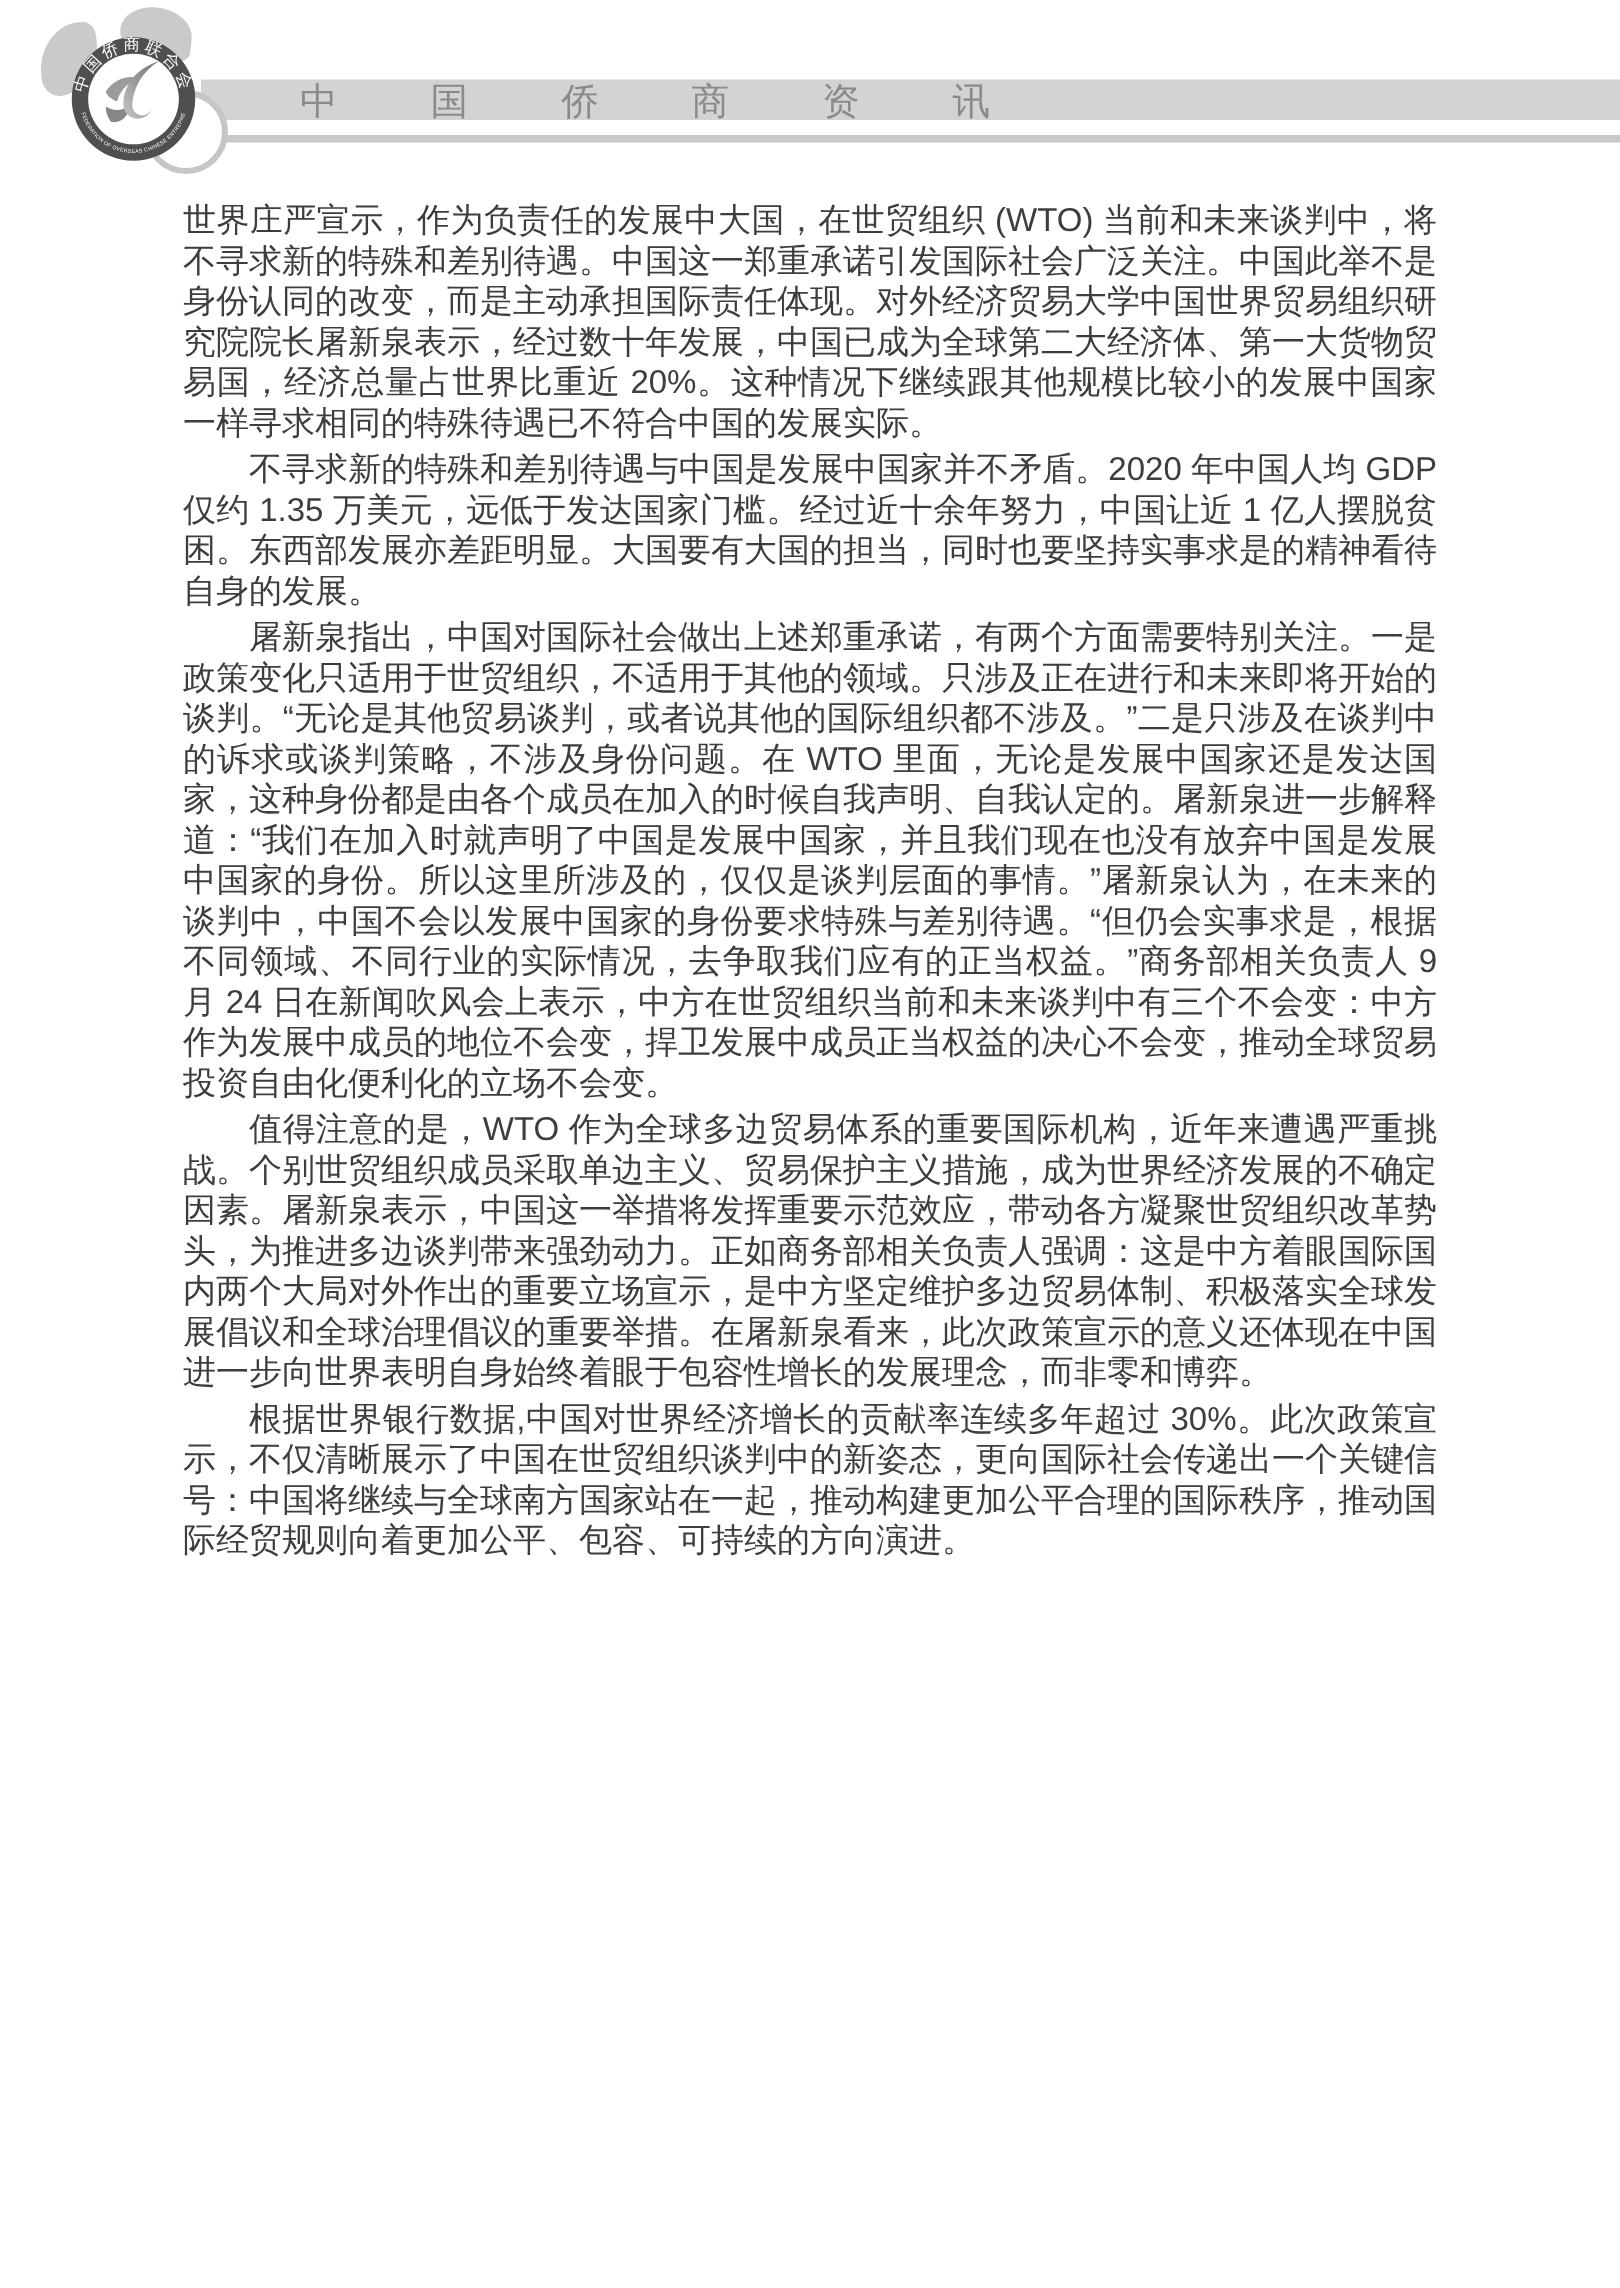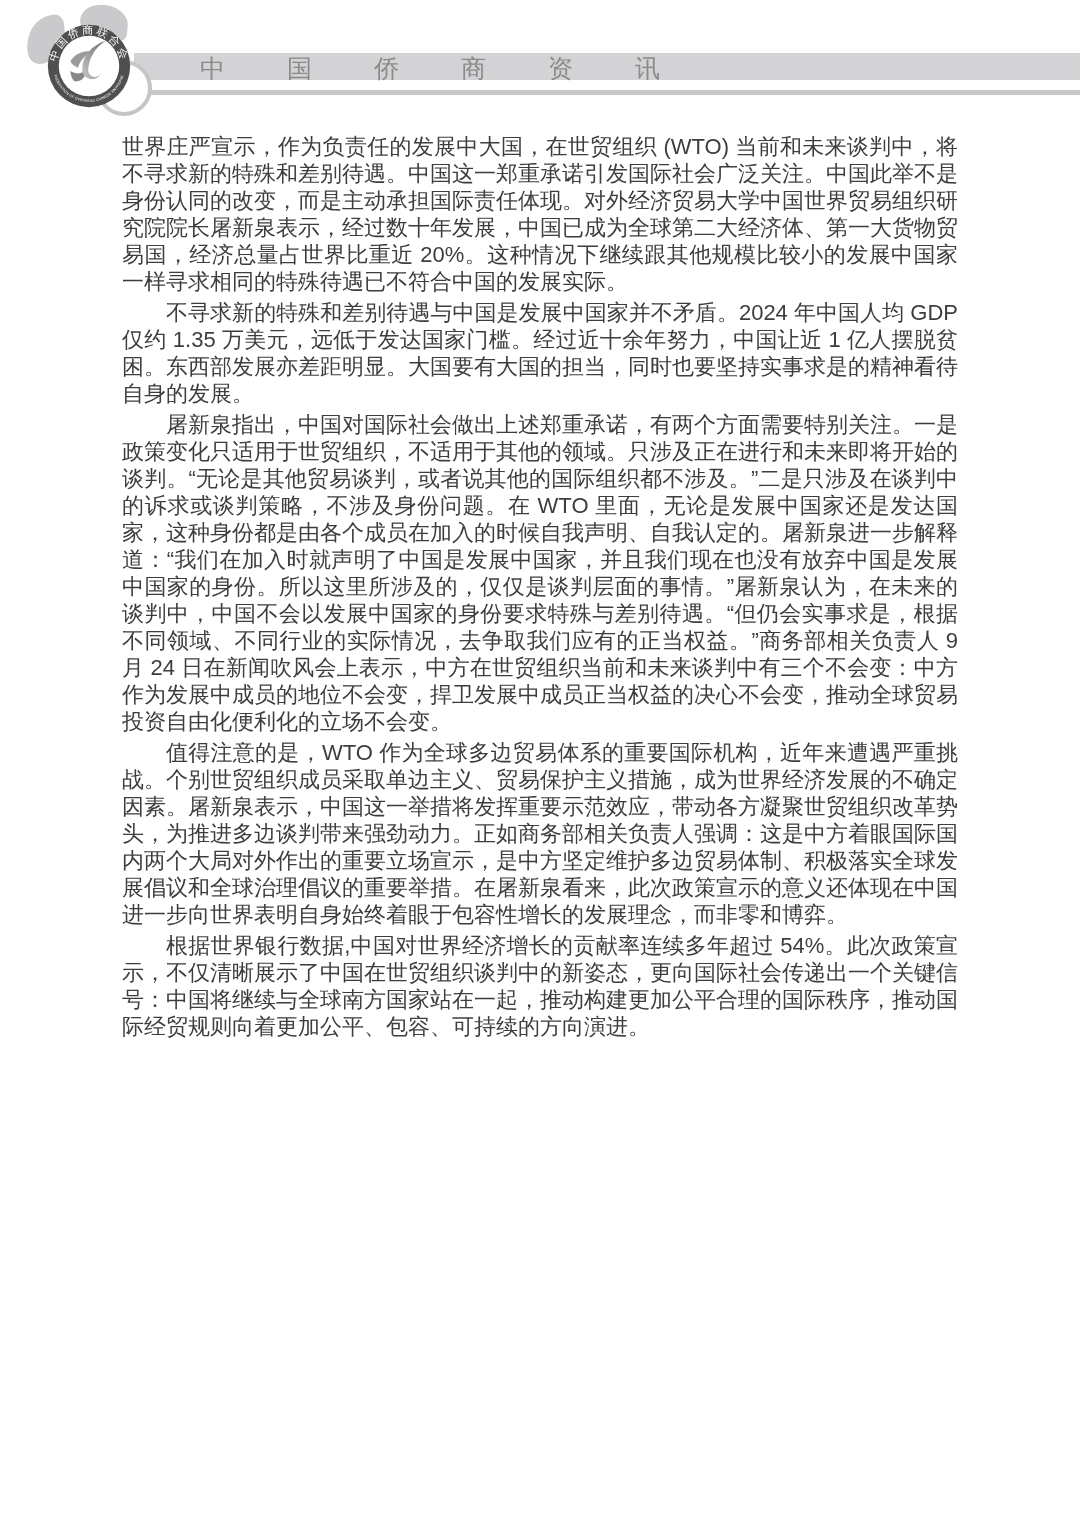--- a/index.html
+++ b/index.html
@@ -107,20 +107,20 @@
 
       <path id="arcB" d="M 9,62 A 42.7,42.7 0 0 0 91,62" fill="none"></path>
       <text font-size="4.2" fill="#ffffff" letter-spacing="0.25" font-family="Liberation Sans, sans-serif">
         <textPath href="#arcB" startOffset="50%" text-anchor="middle">CHINA FEDERATION OF OVERSEAS CHINESE ENTREPRENEURS</textPath>
       </text>
     </svg>
   </header>
 
   <main class="content">
     <p>世界庄严宣示，作为负责任的发展中大国，在世贸组织 (WTO) 当前和未来谈判中，将不寻求新的特殊和差别待遇。中国这一郑重承诺引发国际社会广泛关注。中国此举不是身份认同的改变，而是主动承担国际责任体现。对外经济贸易大学中国世界贸易组织研究院院长屠新泉表示，经过数十年发展，中国已成为全球第二大经济体、第一大货物贸易国，经济总量占世界比重近 20%。这种情况下继续跟其他规模比较小的发展中国家一样寻求相同的特殊待遇已不符合中国的发展实际。</p>
-    <p>不寻求新的特殊和差别待遇与中国是发展中国家并不矛盾。2024 年中国人均 GDP 仅约 1.35 万美元，远低于发达国家门槛。经过近十余年努力，中国让近 1 亿人摆脱贫困。东西部发展亦差距明显。大国要有大国的担当，同时也要坚持实事求是的精神看待自身的发展。</p>
+    <p>不寻求新的特殊和差别待遇与中国是发展中国家并不矛盾。2020 年中国人均 GDP 仅约 1.35 万美元，远低于发达国家门槛。经过近十余年努力，中国让近 1 亿人摆脱贫困。东西部发展亦差距明显。大国要有大国的担当，同时也要坚持实事求是的精神看待自身的发展。</p>
     <p>屠新泉指出，中国对国际社会做出上述郑重承诺，有两个方面需要特别关注。一是政策变化只适用于世贸组织，不适用于其他的领域。只涉及正在进行和未来即将开始的谈判。“无论是其他贸易谈判，或者说其他的国际组织都不涉及。”二是只涉及在谈判中的诉求或谈判策略，不涉及身份问题。在 WTO 里面，无论是发展中国家还是发达国家，这种身份都是由各个成员在加入的时候自我声明、自我认定的。屠新泉进一步解释道：“我们在加入时就声明了中国是发展中国家，并且我们现在也没有放弃中国是发展中国家的身份。所以这里所涉及的，仅仅是谈判层面的事情。”屠新泉认为，在未来的谈判中，中国不会以发展中国家的身份要求特殊与差别待遇。“但仍会实事求是，根据不同领域、不同行业的实际情况，去争取我们应有的正当权益。”商务部相关负责人 9 月 24 日在新闻吹风会上表示，中方在世贸组织当前和未来谈判中有三个不会变：中方作为发展中成员的地位不会变，捍卫发展中成员正当权益的决心不会变，推动全球贸易投资自由化便利化的立场不会变。</p>
     <p>值得注意的是，WTO 作为全球多边贸易体系的重要国际机构，近年来遭遇严重挑战。个别世贸组织成员采取单边主义、贸易保护主义措施，成为世界经济发展的不确定因素。屠新泉表示，中国这一举措将发挥重要示范效应，带动各方凝聚世贸组织改革势头，为推进多边谈判带来强劲动力。正如商务部相关负责人强调：这是中方着眼国际国内两个大局对外作出的重要立场宣示，是中方坚定维护多边贸易体制、积极落实全球发展倡议和全球治理倡议的重要举措。在屠新泉看来，此次政策宣示的意义还体现在中国进一步向世界表明自身始终着眼于包容性增长的发展理念，而非零和博弈。</p>
-    <p class="p-last"><span>根据世界银行数据,中国对世界经济增长的贡献率连续多年超过 54%。此次政策宣示，不仅清晰展示了中国在世贸组织谈判中的新姿态，更向国际社会传递出一个关键信号：中国将继续与全球南方国家站在一起，推动构建更加公平合理的国际秩序，推动国际经贸规则向着更加公平、包容、可持续的方向演进。</span></p>
+    <p class="p-last"><span>根据世界银行数据,中国对世界经济增长的贡献率连续多年超过 30%。此次政策宣示，不仅清晰展示了中国在世贸组织谈判中的新姿态，更向国际社会传递出一个关键信号：中国将继续与全球南方国家站在一起，推动构建更加公平合理的国际秩序，推动国际经贸规则向着更加公平、包容、可持续的方向演进。</span></p>
   </main>
 
 
 </div>
 
 </body></html>

